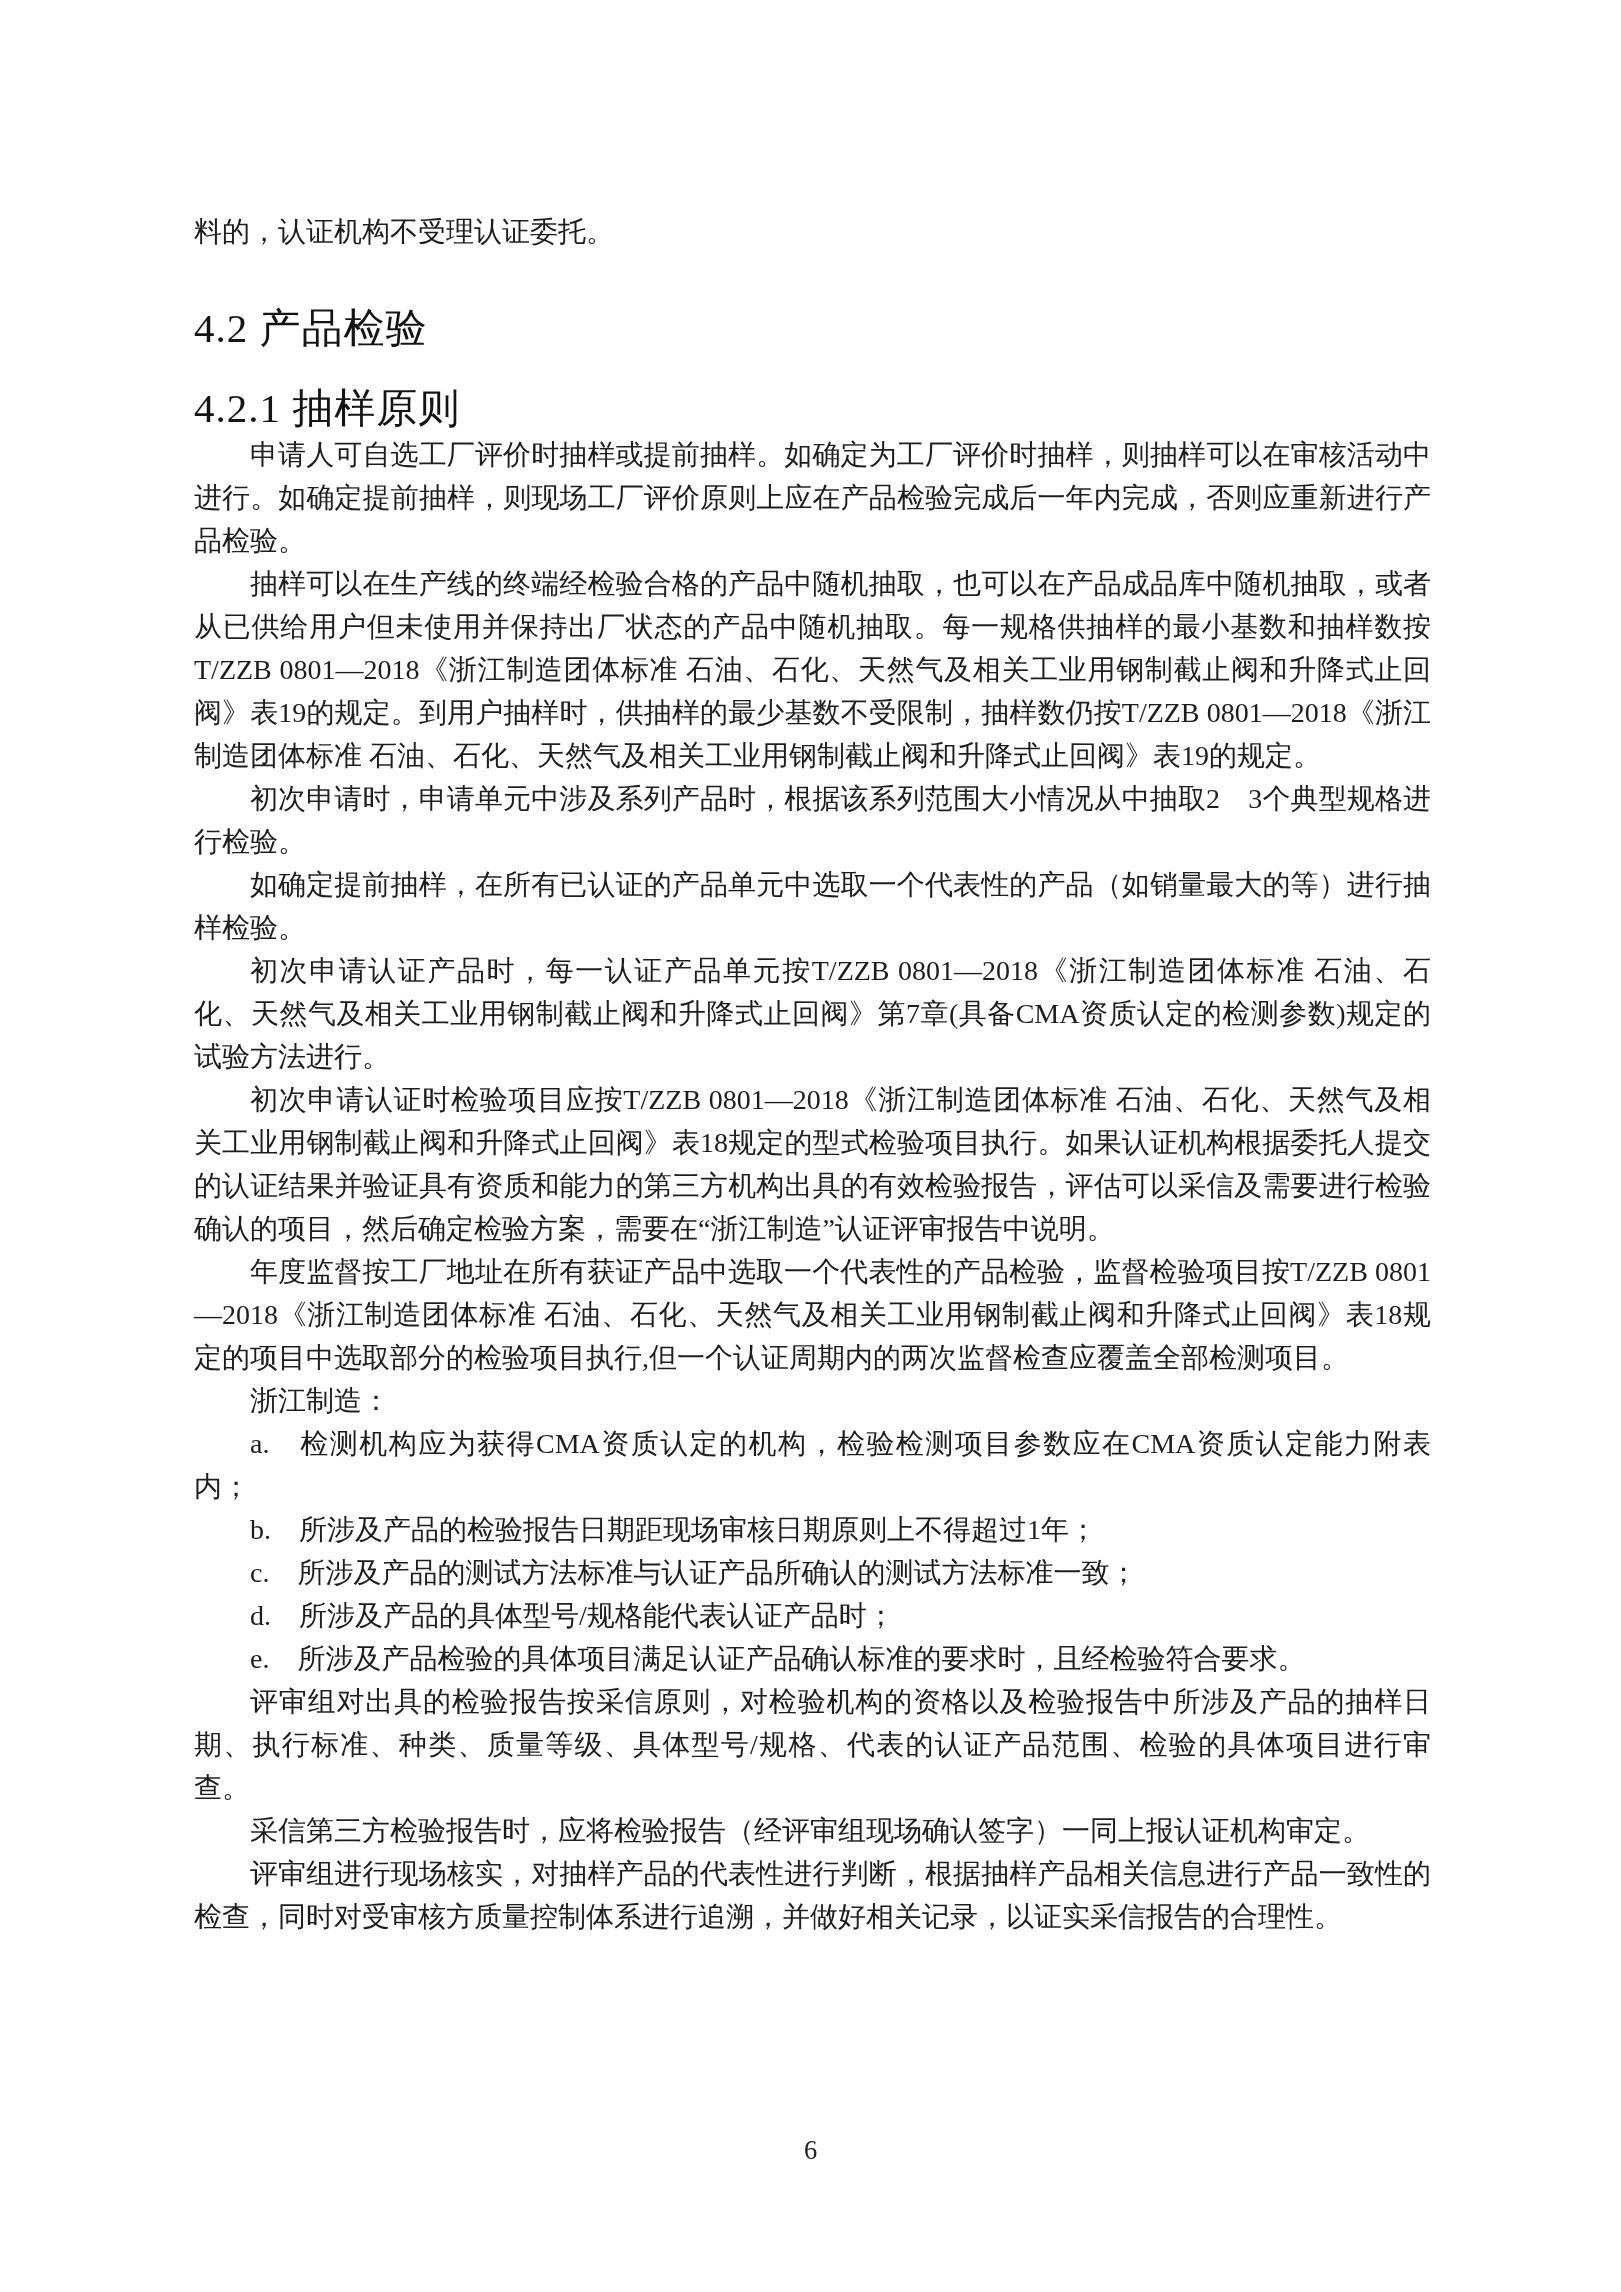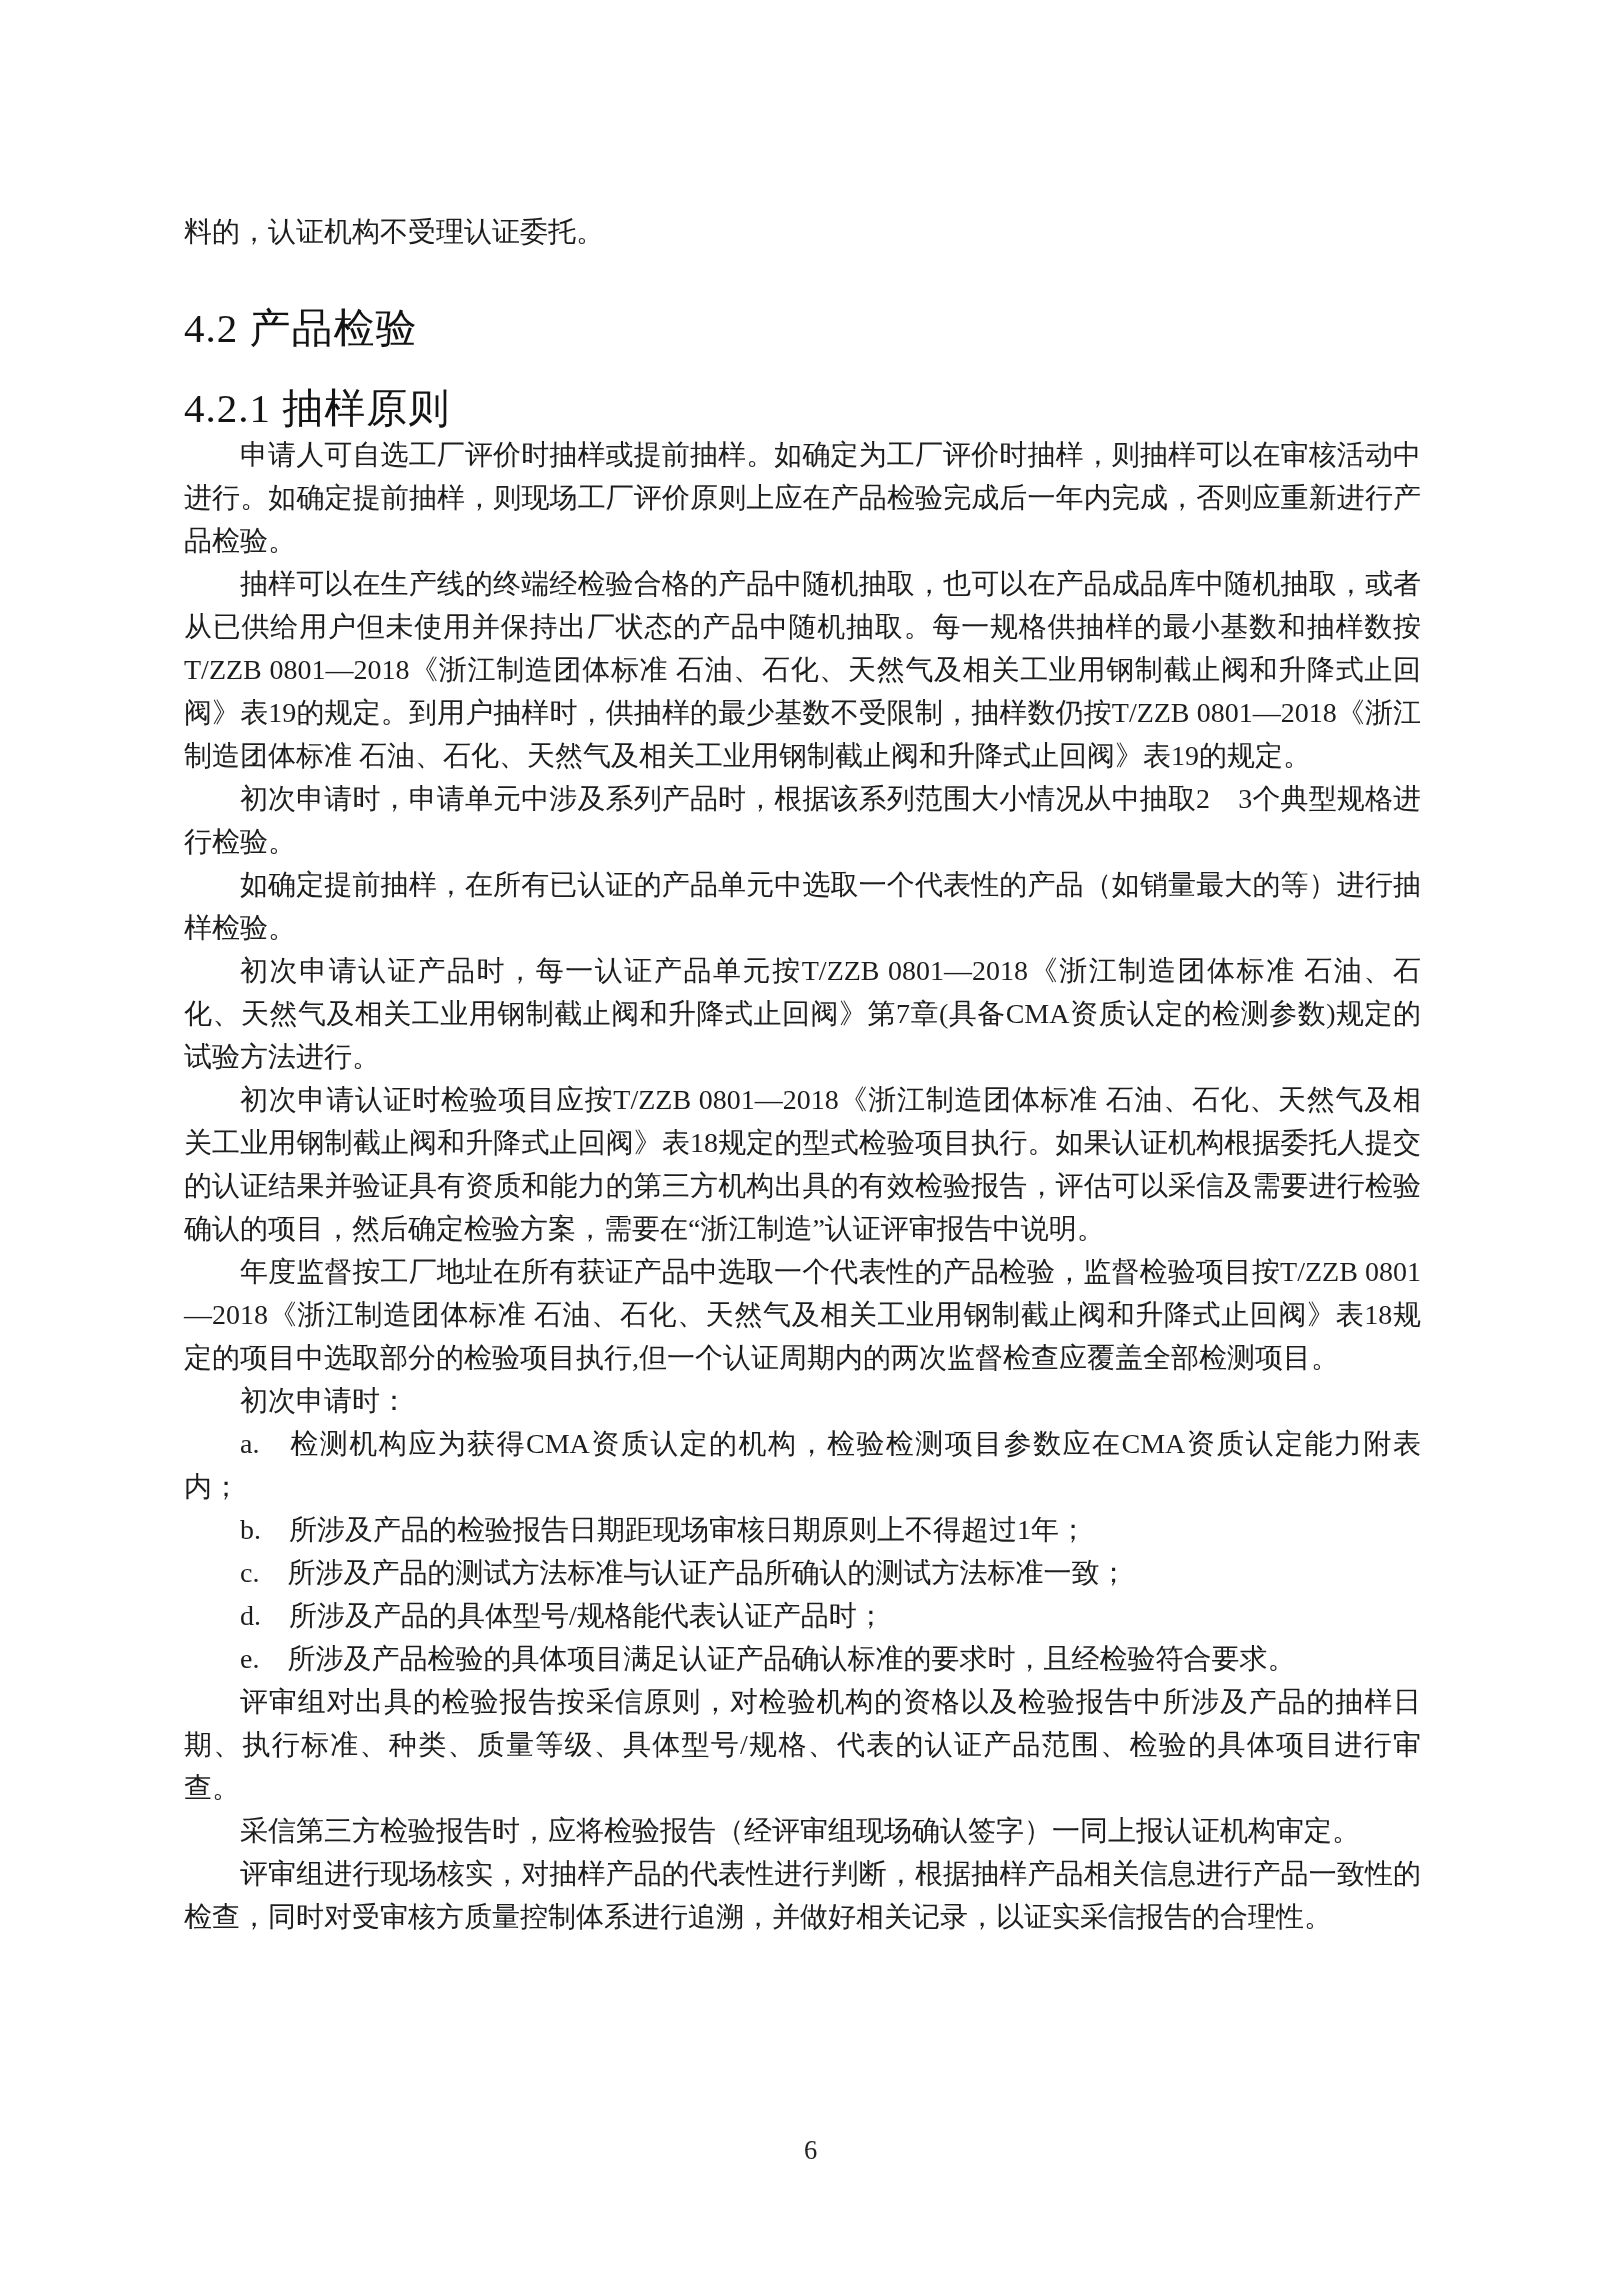--- a/index.html
+++ b/index.html
@@ -11,21 +11,21 @@
     position: relative;
     width: 1621px;
     height: 2293px;
     background: #ffffff;
     overflow: hidden;
     font-family: "Liberation Serif", "DejaVu Serif", serif;
     color: #1d1d1d;
   }
   .content {
     position: absolute;
-    left: 184px;
+    left: 194px;
     top: 210px;
     width: 1237px;
     font-size: 28px;
     line-height: 43px;
     text-align: justify;
   }
   .content p {
     margin: 0;
     padding: 0;
   }
@@ -75,21 +75,21 @@
     <p class="body-p first-body">申请人可自选工厂评价时抽样或提前抽样。如确定为工厂评价时抽样，则抽样可以在审核活动中进行。如确定提前抽样，则现场工厂评价原则上应在产品检验完成后一年内完成，否则应重新进行产品检验。</p>
     <p class="body-p">抽样可以在生产线的终端经检验合格的产品中随机抽取，也可以在产品成品库中随机抽取，或者从已供给用户但未使用并保持出厂状态的产品中随机抽取。每一规格供抽样的最小基数和抽样数按T/ZZB 0801—2018《浙江制造团体标准 石油、石化、天然气及相关工业用钢制截止阀和升降式止回阀》表19的规定。到用户抽样时，供抽样的最少基数不受限制，抽样数仍按T/ZZB 0801—2018《浙江制造团体标准 石油、石化、天然气及相关工业用钢制截止阀和升降式止回阀》表19的规定。</p>
     <p class="body-p">初次申请时，申请单元中涉及系列产品时，根据该系列范围大小情况从中抽取2　3个典型规格进行检验。</p>
     <p class="body-p">如确定提前抽样，在所有已认证的产品单元中选取一个代表性的产品（如销量最大的等）进行抽样检验。</p>
 
 
     <p class="body-p">初次申请认证产品时，每一认证产品单元按T/ZZB 0801—2018《浙江制造团体标准 石油、石化、天然气及相关工业用钢制截止阀和升降式止回阀》第7章(具备CMA资质认定的检测参数)规定的试验方法进行。</p>
     <p class="body-p">初次申请认证时检验项目应按T/ZZB 0801—2018《浙江制造团体标准 石油、石化、天然气及相关工业用钢制截止阀和升降式止回阀》表18规定的型式检验项目执行。如果认证机构根据委托人提交的认证结果并验证具有资质和能力的第三方机构出具的有效检验报告，评估可以采信及需要进行检验确认的项目，然后确定检验方案，需要在“浙江制造”认证评审报告中说明。</p>
     <p class="body-p">年度监督按工厂地址在所有获证产品中选取一个代表性的产品检验，监督检验项目按T/ZZB 0801—2018《浙江制造团体标准 石油、石化、天然气及相关工业用钢制截止阀和升降式止回阀》表18规定的项目中选取部分的检验项目执行,但一个认证周期内的两次监督检查应覆盖全部检测项目。</p>
 
-    <p class="body-p">初次申请时：</p>
+    <p class="body-p">浙江制造：</p>
 
     <p class="body-p item-gap">a.　检测机构应为获得CMA资质认定的机构，检验检测项目参数应在CMA资质认定能力附表内；</p>
     <p class="body-p">b.　所涉及产品的检验报告日期距现场审核日期原则上不得超过1年；</p>
     <p class="body-p">c.　所涉及产品的测试方法标准与认证产品所确认的测试方法标准一致；</p>
     <p class="body-p">d.　所涉及产品的具体型号/规格能代表认证产品时；</p>
     <p class="body-p">e.　所涉及产品检验的具体项目满足认证产品确认标准的要求时，且经检验符合要求。</p>
 
     <p class="body-p">评审组对出具的检验报告按采信原则，对检验机构的资格以及检验报告中所涉及产品的抽样日期、执行标准、种类、质量等级、具体型号/规格、代表的认证产品范围、检验的具体项目进行审查。</p>
     <p class="body-p">采信第三方检验报告时，应将检验报告（经评审组现场确认签字）一同上报认证机构审定。</p>
     <p class="body-p">评审组进行现场核实，对抽样产品的代表性进行判断，根据抽样产品相关信息进行产品一致性的检查，同时对受审核方质量控制体系进行追溯，并做好相关记录，以证实采信报告的合理性。</p>

